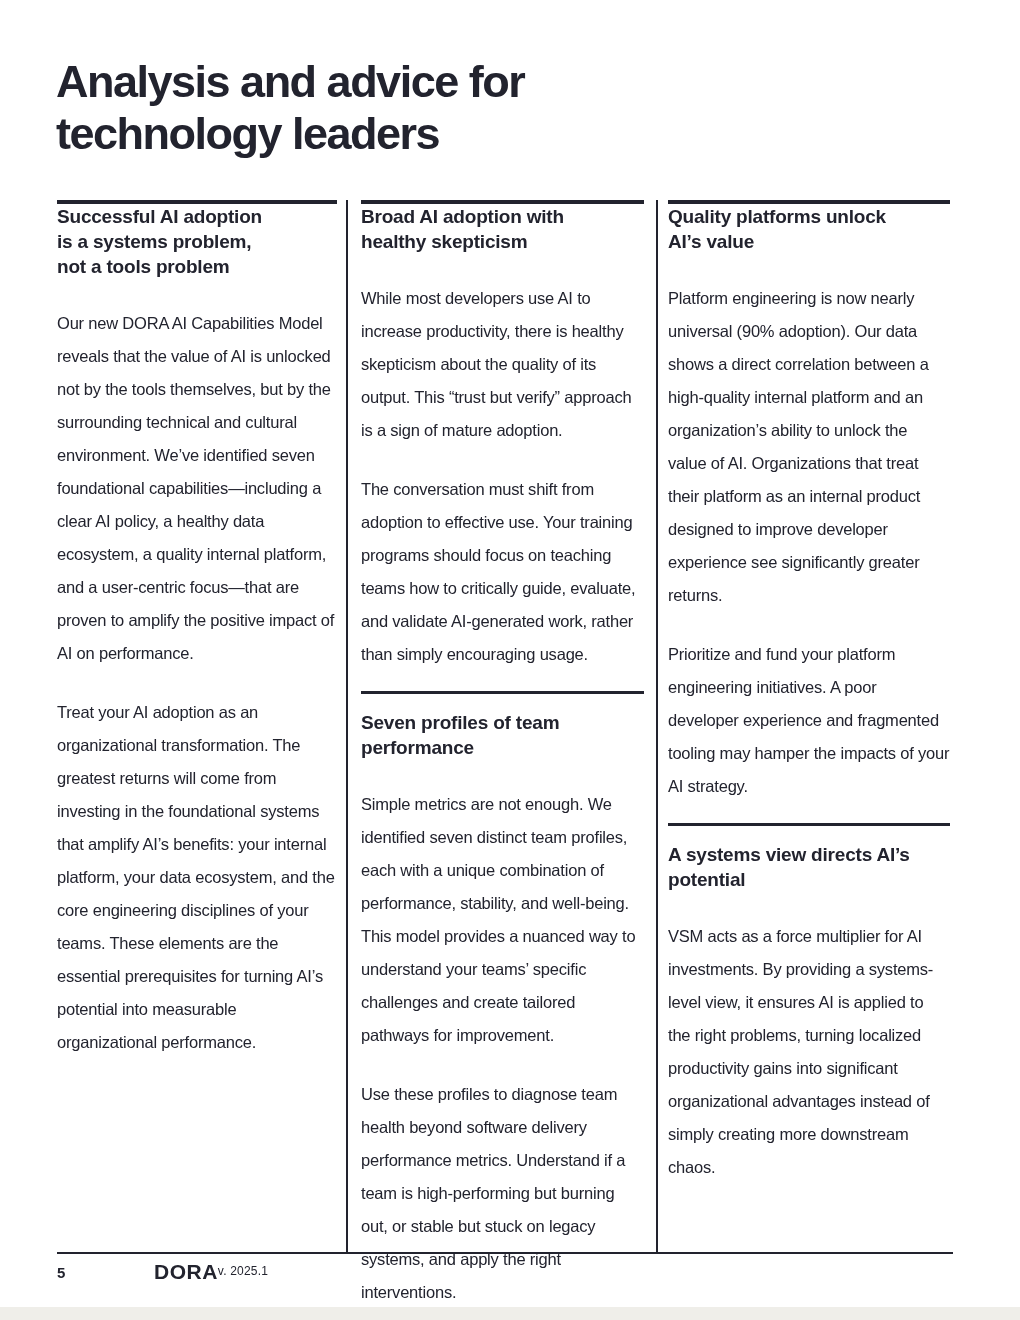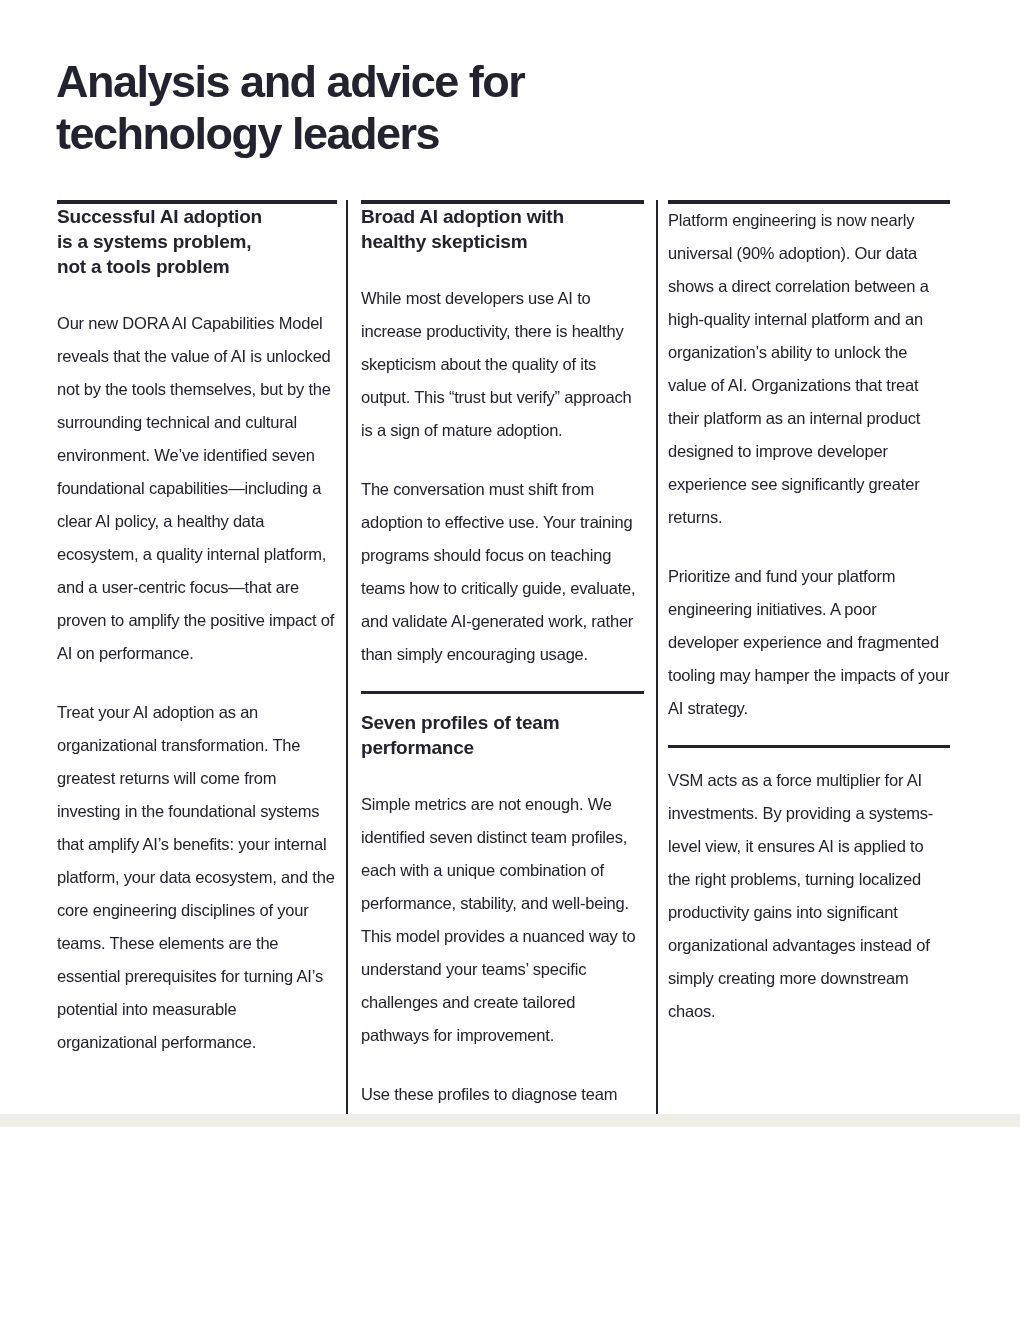--- a/index.html
+++ b/index.html
@@ -4,21 +4,21 @@
 <style>
   html, body { margin: 0; padding: 0; }
   body {
     width: 1020px; height: 1320px;
     background: #ffffff;
     font-family: "Liberation Sans", sans-serif;
     color: var(--ink, #22232e);
   }
   .page {
     position: relative;
-    width: 1020px; height: 1127px;
+    width: 1020px; height: 1320px;
     background: var(--bg, #ffffff);
     overflow: hidden;
   }
   .title {
     position: absolute;
     left: 56px; top: 56px;
     margin: 0;
     font-size: 45px;
     line-height: 52px;
     font-weight: 800;
@@ -133,23 +133,27 @@
 healthy skepticism</h2>
         <p class="col-para">While most developers use AI to increase productivity, there is healthy skepticism about the quality of its output. This “trust but verify” approach is a sign of mature adoption.</p>
         <p class="col-para">The conversation must shift from adoption to effective use. Your training programs should focus on teaching teams how to critically guide, evaluate, and validate AI-generated work, rather than simply encouraging usage.</p>
         <div class="section-rule"></div>
         <h2 class="col-heading">Seven profiles of team
 performance</h2>
         <p class="col-para">Simple metrics are not enough. We identified seven distinct team profiles, each with a unique combination of performance, stability, and well-being. This model provides a nuanced way to understand your teams’ specific challenges and create tailored pathways for improvement.</p>
         <p class="col-para">Use these profiles to diagnose team health beyond software delivery performance metrics. Understand if a team is high-performing but burning out, or stable but stuck on legacy systems, and apply the right interventions.</p>
       </div>
       <div class="col">
+        <h2 class="col-heading">Quality platforms unlock
+AI’s value</h2>
         <p class="col-para">Platform engineering is now nearly universal (90% adoption). Our data shows a direct correlation between a high-quality internal platform and an organization’s ability to unlock the value of AI. Organizations that treat their platform as an internal product designed to improve developer experience see significantly greater returns.</p>
         <p class="col-para">Prioritize and fund your platform engineering initiatives. A poor developer experience and fragmented tooling may hamper the impacts of your AI strategy.</p>
         <div class="section-rule"></div>
+        <h2 class="col-heading">A systems view directs AI’s
+potential</h2>
         <p class="col-para">VSM acts as a force multiplier for AI investments. By providing a systems-level view, it ensures AI is applied to the right problems, turning localized productivity gains into significant organizational advantages instead of simply creating more downstream chaos.</p>
       </div>
     </div>
 
   <div class="vdiv vdiv-1"></div>
   <div class="vdiv vdiv-2"></div>
 
   <div class="footer-rule"></div>
 
   <span class="page-num">5</span>

